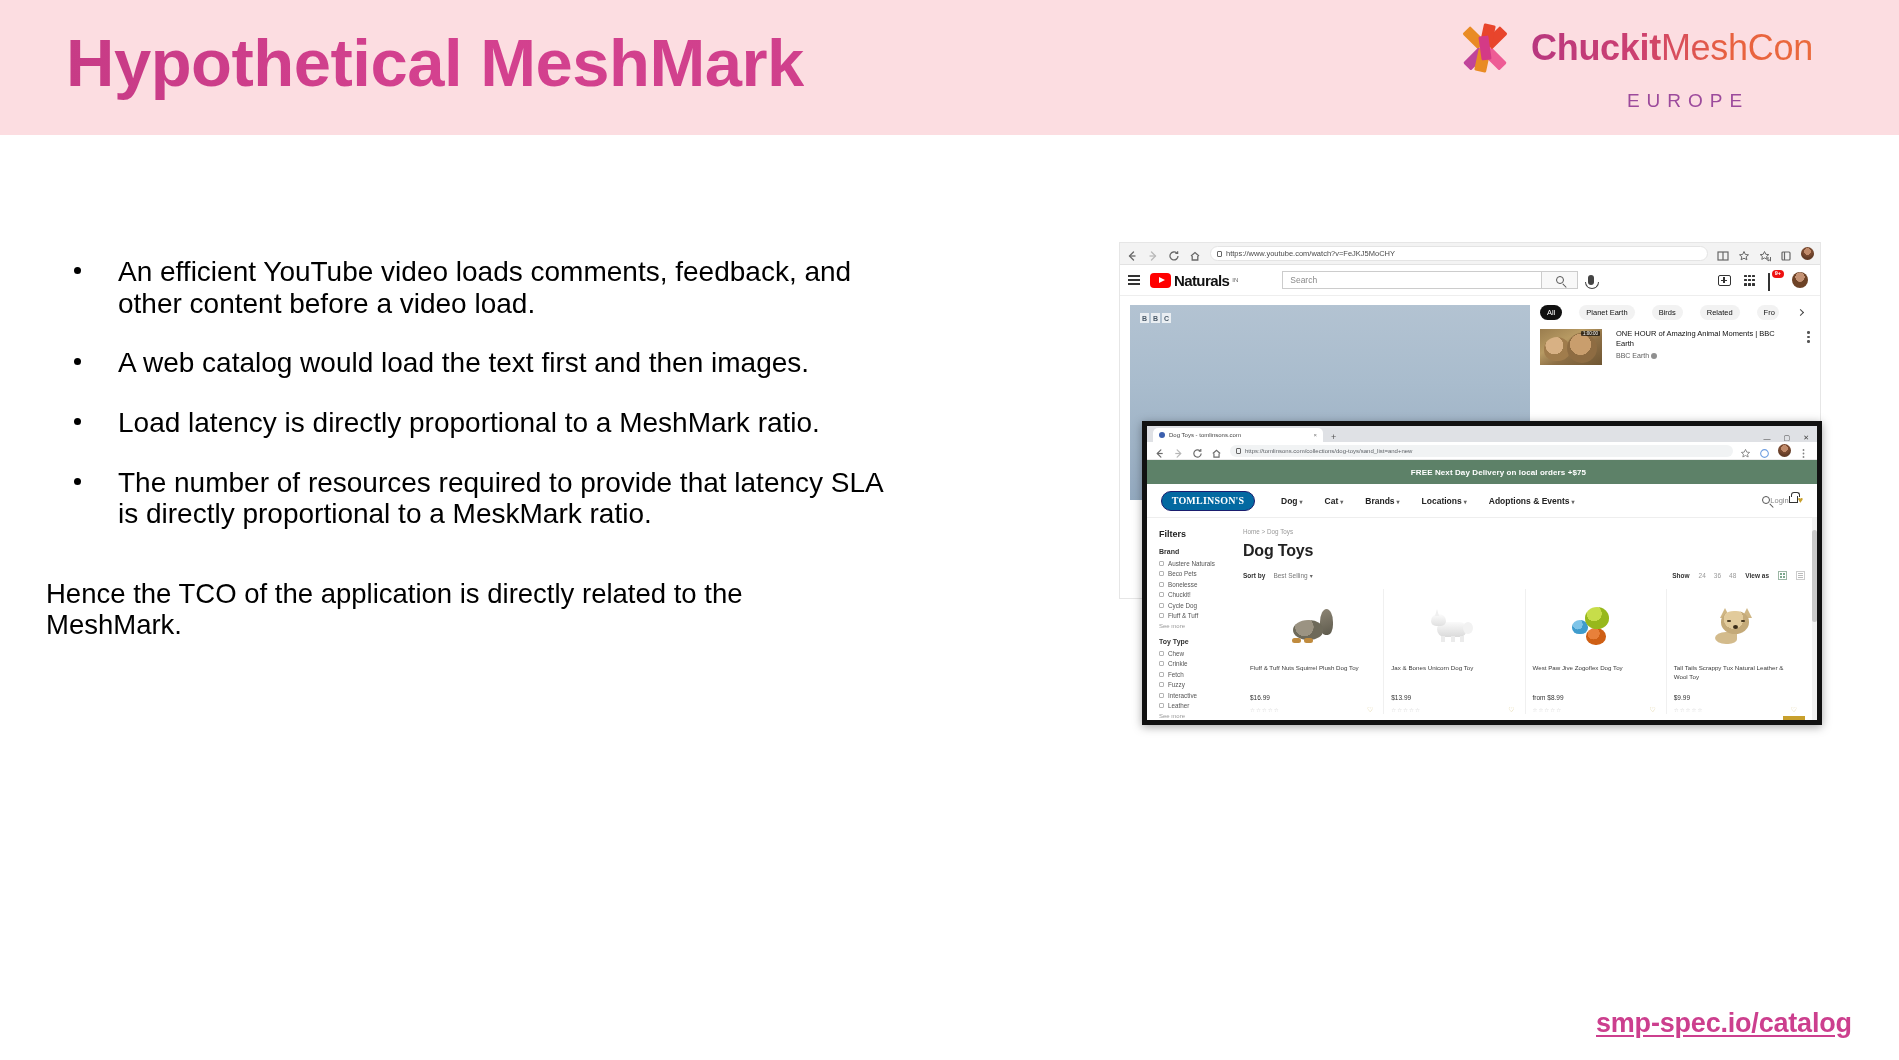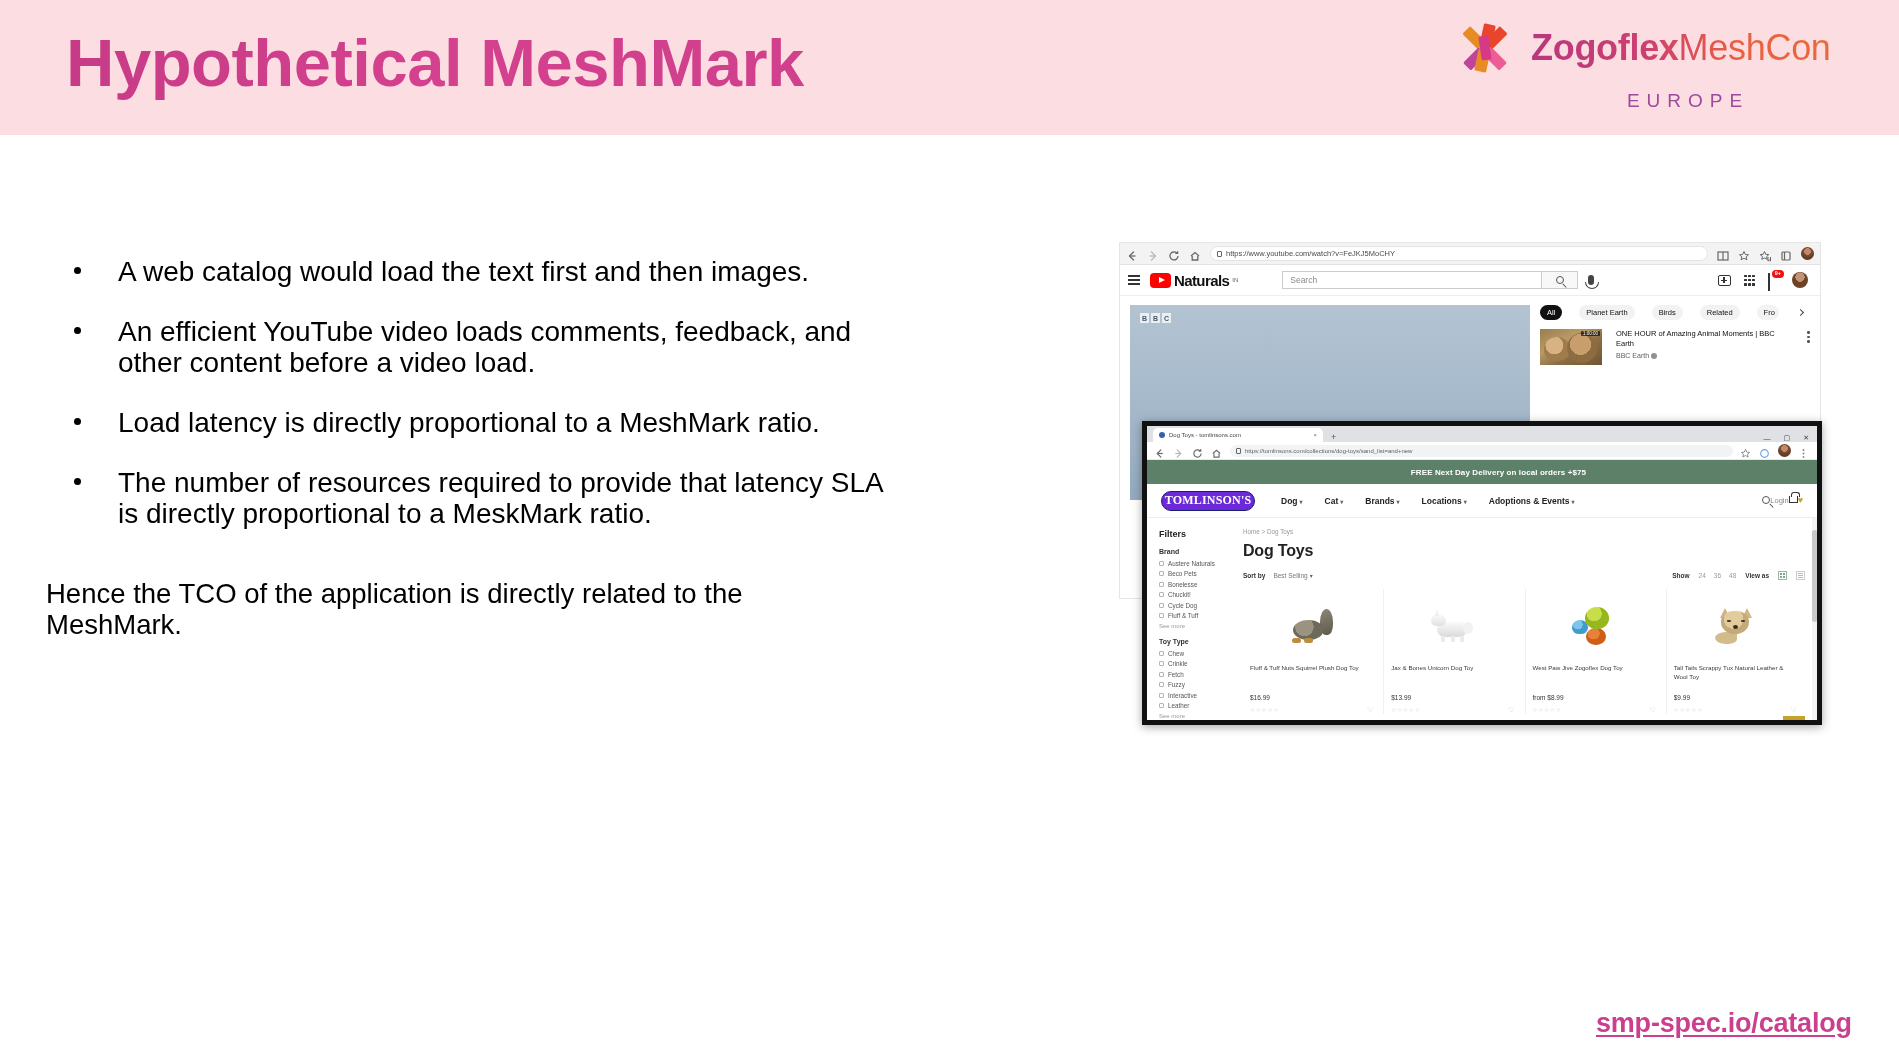--- a/index.html
+++ b/index.html
@@ -213,22 +213,22 @@
   }
   .tom-promo {
     height:24px; background:#5d8168; color:#fff; display:flex; align-items:center;
     justify-content:center; font-size:8px; font-weight:bold; letter-spacing:.1px;padding-left:33px;
   }
   .tom-header {
     height:34px; display:flex; align-items:center; padding:0 14px; gap:0;
     border-bottom:1px solid #eee; background:#fff;
   }
   .tom-brand {
-    width:94px; height:20px; border-radius:10px; background:#6d28d9; color:#fff;
-    display:flex; align-items:center; justify-content:center; font-size:12px;
+    width:94px; height:20px; border-radius:10px; background:#0369a1; color:#fff;
+    display:flex; align-items:center; justify-content:center; font-size:10px;
     font-weight:bold; letter-spacing:.2px; flex:none;
     border:1.5px solid #1b1d6e;
     font-family:"Liberation Serif", serif;
   }
   .tom-nav { display:flex; gap:22px; margin-left:26px; font-size:8.5px; font-weight:bold; color:#222; }
   .tom-nav span { white-space:nowrap; }
   .caretd { font-size:6px; color:#666; margin-left:2px; }
   .tom-head-right { margin-left:auto; display:flex; }
   .login-txt { font-size:7.5px; color:#888; }
   .cart {
@@ -321,29 +321,29 @@
           <rect x="-26" y="-5" width="22" height="11" rx="1.5" fill="#e98b24" transform="rotate(45)"></rect>
           <rect x="-26" y="-5" width="22" height="11" rx="1.5" fill="#c0449a" transform="rotate(-45)"></rect>
           <rect x="4" y="-5" width="22" height="11" rx="1.5" fill="#ee5c95" transform="rotate(45)"></rect>
           <rect x="4" y="-5" width="22" height="11" rx="1.5" fill="#e8452c" transform="rotate(-45)"></rect>
           <rect x="-6" y="-24" width="12" height="22" rx="1.5" fill="#e8452c" transform="rotate(12)"></rect>
           <rect x="-6" y="2" width="12" height="22" rx="1.5" fill="#e98b24" transform="rotate(12)"></rect>
           <rect x="-5" y="-12" width="10" height="24" rx="1.5" fill="#d43a86" transform="rotate(-8)"></rect>
         </g>
       </svg>
     </div>
-    <div class="logo-text"><span>Zogoflex</span><span class="t-light">Mesh</span><span class="t-light">Con</span></div>
+    <div class="logo-text"><span>Chuckit</span><span class="t-light">Mesh</span><span class="t-light">Con</span></div>
   </div>
   <div class="logo-europe">EUROPE</div>
 </div>
 
 <div class="content-left">
   <ul class="bullets">
+    <li><span class="dot"></span><span>An efficient YouTube video loads comments, feedback, and other content before a video load.</span></li>
     <li><span class="dot"></span><span>A web catalog would load the text first and then images.</span></li>
-    <li><span class="dot"></span><span>An efficient YouTube video loads comments, feedback, and other content before a video load.</span></li>
     <li><span class="dot"></span><span>Load latency is directly proportional to a MeshMark ratio.</span></li>
     <li><span class="dot"></span><span>The number of resources required to provide that latency SLA is directly proportional to a MeskMark ratio.</span></li>
   </ul>
   <div class="closing">Hence the TCO of the application is directly related to the MeshMark.</div>
 </div>
 
 <a class="footer-link" href="#">smp-spec.io/catalog</a>
 
 <div class="shot-area">
 

